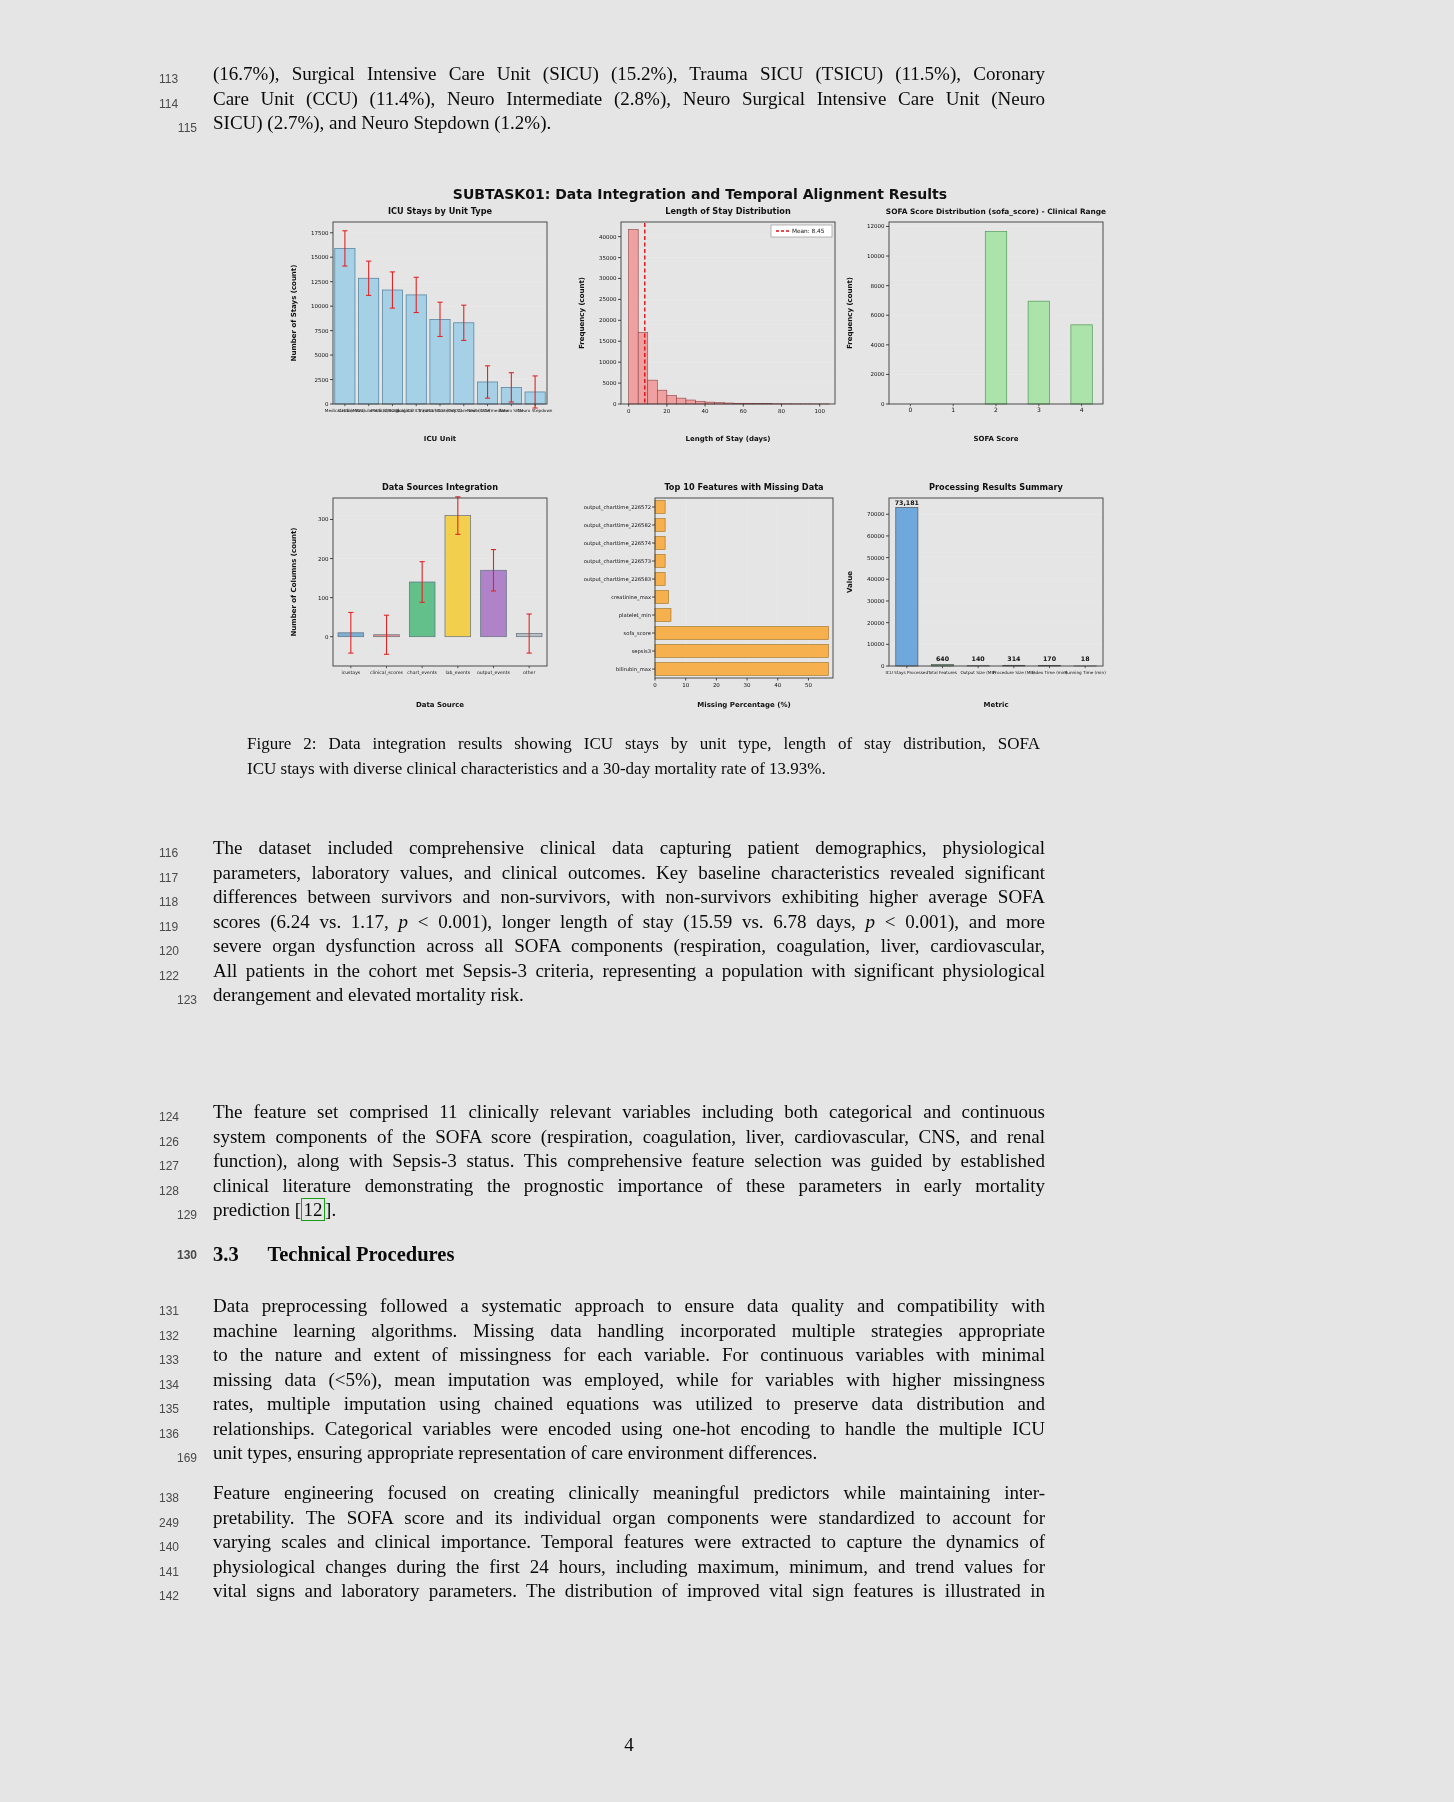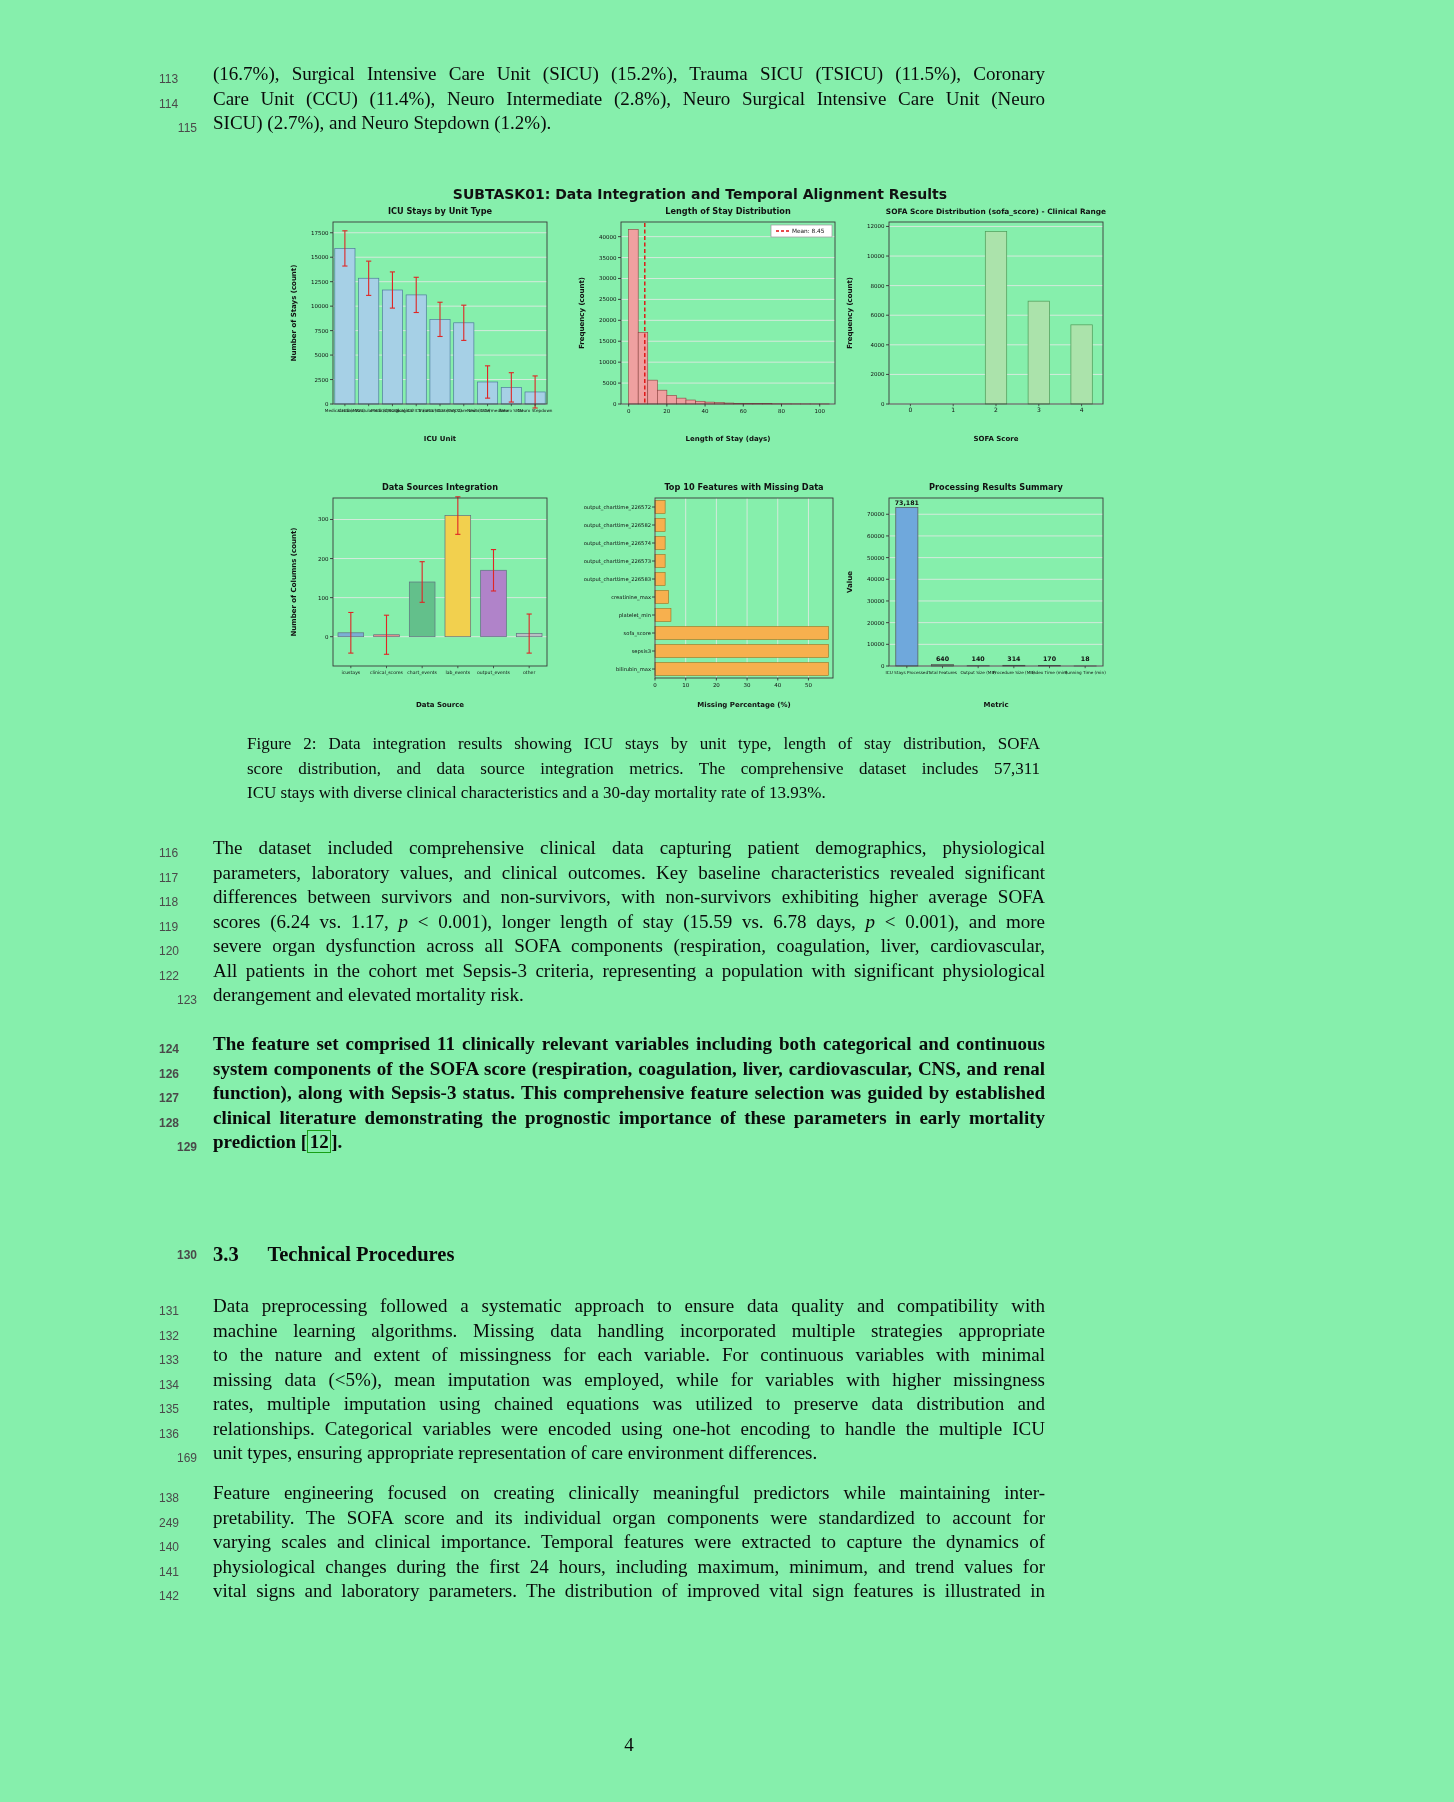--- a/index.html
+++ b/index.html
@@ -1,16 +1,16 @@
 <!DOCTYPE html>
 <html><head>
 <meta charset="utf-8">
 <style>
   html,body{margin:0;padding:0;background:#ffffff;}
-  .page{position:relative;width:1454px;height:1802px;background:#86efac;
+  .page{position:relative;width:1454px;height:1802px;background:#e5e5e5;
         font-family:"Liberation Serif",serif;color:#0a0a0a;overflow:hidden;}
   .para{position:absolute;left:213px;width:832px;font-size:19px;line-height:24.5px;}
   .pline{position:relative;text-align:left;white-space:normal;}
   .pline.j{text-align:justify;text-align-last:justify;}
   .lnum{position:absolute;left:-54px;top:5px;width:38px;text-align:right;
         font-family:"Liberation Sans",sans-serif;font-size:12px;color:#4a4a4a;}
   .refbox{border:1.5px solid #17a017;padding:0 1.5px;}
   .mvar{font-style:italic;}
   .caption{position:absolute;left:247px;top:732px;width:793px;font-size:17px;line-height:24.6px;}
   .heading{position:absolute;left:213px;top:1243px;font-size:20.5px;font-weight:bold;}
@@ -388,21 +388,20 @@
           <line x1="43" y1="34.25806451612904" x2="46" y2="34.25806451612904" stroke="#333" stroke-width="0.9"></line>
           <text x="41.5" y="36.25806451612904" font-size="5.5" text-anchor="end" fill="#111" font-family="&quot;DejaVu Sans&quot;,sans-serif" font-weight="normal">70000</text>
           <text x="153" y="10" font-size="8.2" text-anchor="middle" fill="#111" font-family="&quot;DejaVu Sans&quot;,sans-serif" font-weight="bold">Processing Results Summary</text>
           <text x="153" y="227" font-size="7" text-anchor="middle" fill="#111" font-family="&quot;DejaVu Sans&quot;,sans-serif" font-weight="bold">Metric</text>
           <text x="9" y="102" font-size="7" text-anchor="middle" fill="#111" font-family="&quot;DejaVu Sans&quot;,sans-serif" font-weight="bold" transform="rotate(-90 9 102)">Value</text>
         </svg></div>
   </div>
 
   <div class="caption" id="fig-caption">
       <div class="pline j">Figure 2: Data integration results showing ICU stays by unit type, length of stay distribution, SOFA</div>
-      <div class="pline j">score distribution, and data source integration metrics. The comprehensive dataset includes 57,311</div>
       <div class="pline">ICU stays with diverse clinical characteristics and a 30-day mortality rate of 13.93%.</div>
     </div>
 
   <div class="para" id="para-1">
       <div class="pline j"><span class="lnum">116</span>The dataset included comprehensive clinical data capturing patient demographics, physiological</div>
       <div class="pline j"><span class="lnum">117</span>parameters, laboratory values, and clinical outcomes. Key baseline characteristics revealed significant</div>
       <div class="pline j"><span class="lnum">118</span>differences between survivors and non-survivors, with non-survivors exhibiting higher average SOFA</div>
       <div class="pline j"><span class="lnum">119</span>scores (6.24 vs. 1.17, <span class="mvar">p</span> &lt; 0.001), longer length of stay (15.59 vs. 6.78 days, <span class="mvar">p</span> &lt; 0.001), and more</div>
       <div class="pline j"><span class="lnum">120</span>severe organ dysfunction across all SOFA components (respiration, coagulation, liver, cardiovascular,</div>
       <div class="pline j"><span class="lnum">122</span>All patients in the cohort met Sepsis-3 criteria, representing a population with significant physiological</div>
@@ -436,15 +435,15 @@
       <div class="pline j"><span class="lnum">249</span>pretability. The SOFA score and its individual organ components were standardized to account for</div>
       <div class="pline j"><span class="lnum">140</span>varying scales and clinical importance. Temporal features were extracted to capture the dynamics of</div>
       <div class="pline j"><span class="lnum">141</span>physiological changes during the first 24 hours, including maximum, minimum, and trend values for</div>
       <div class="pline j"><span class="lnum">142</span>vital signs and laboratory parameters. The distribution of improved vital sign features is illustrated in</div>
     </div>
 
   <div class="pagenum">4</div>
 </div>
 
 <style>
-  #para-0{top:62px;} #para-1{top:836px;} #para-2{top:1032px;font-weight:bold;}
+  #para-0{top:62px;} #para-1{top:836px;} #para-2{top:1100px;}
   #para-3{top:1294px;} #para-4{top:1481px;}
 </style>
 
 </body></html>

